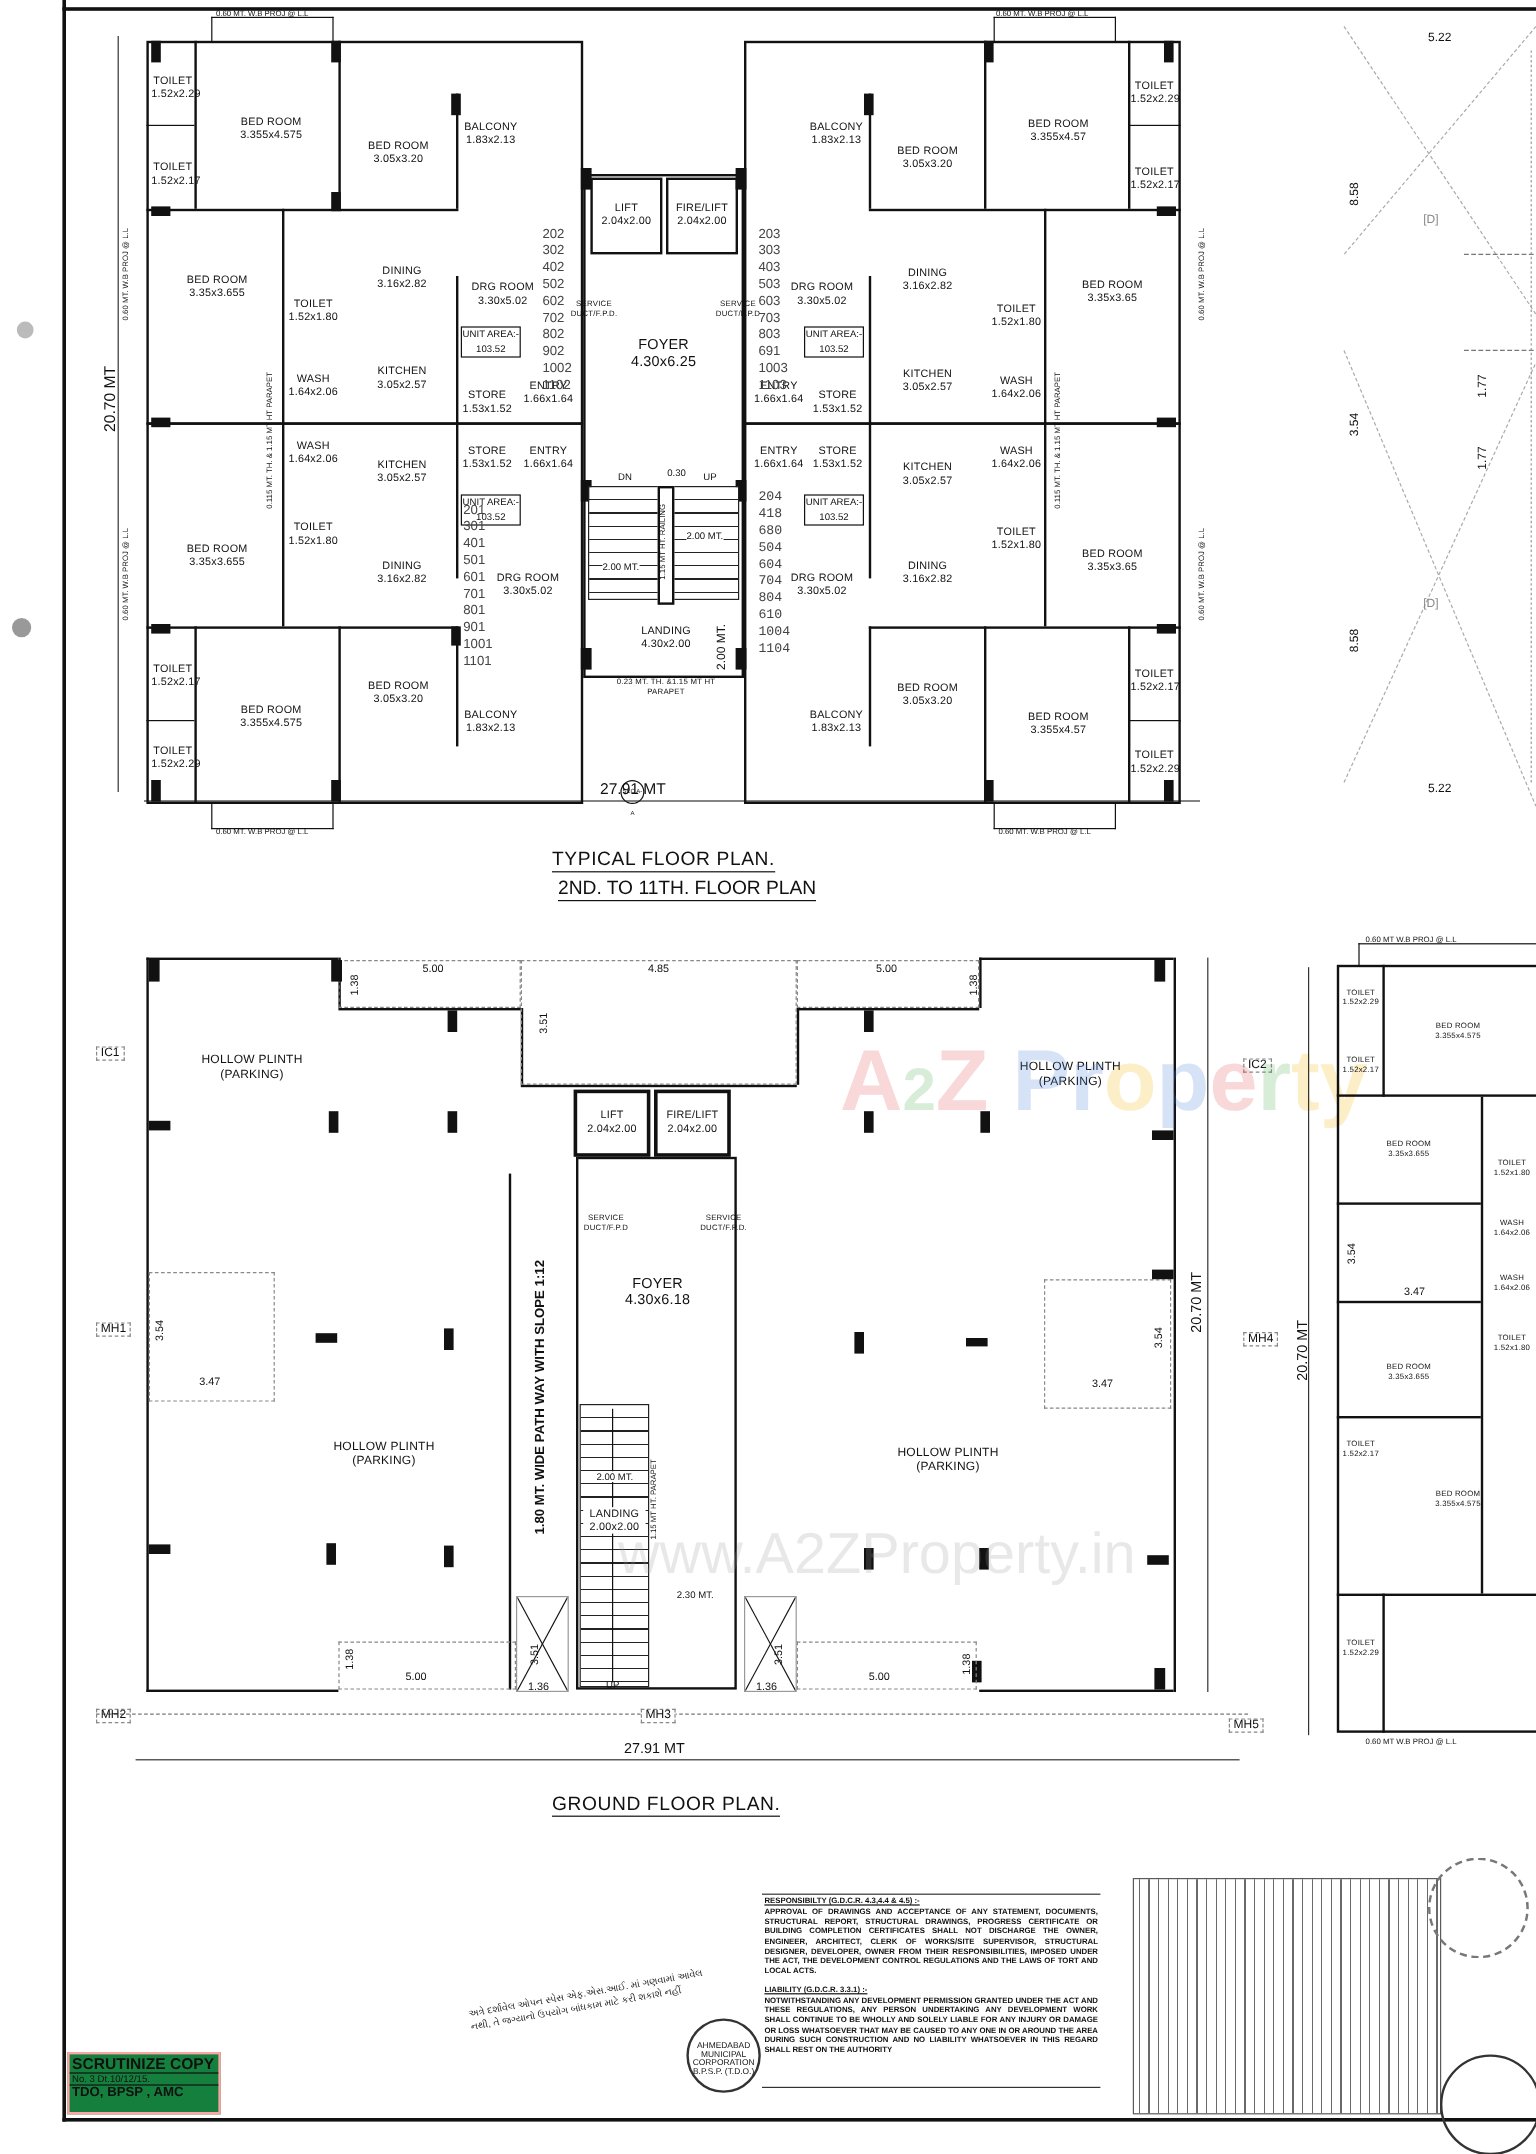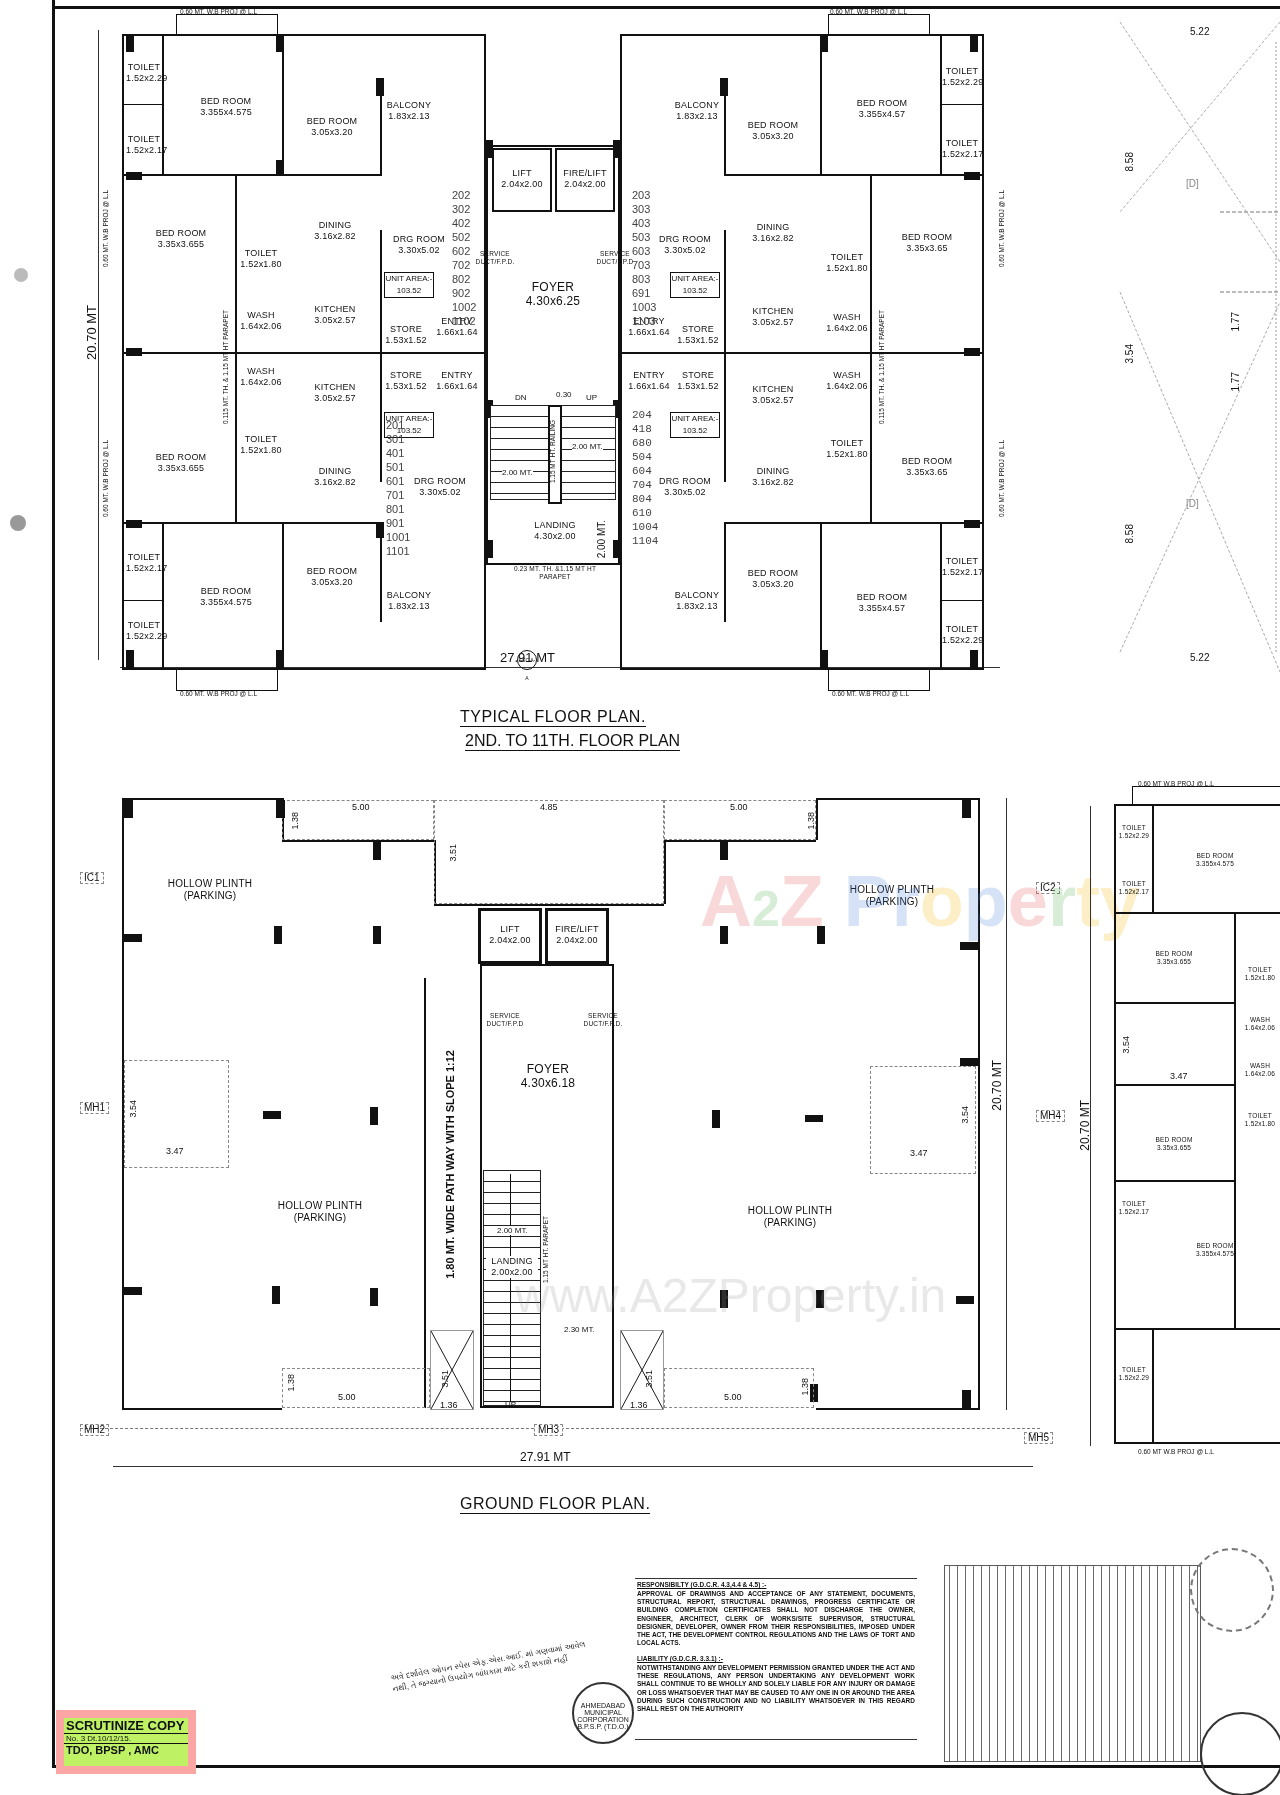--- a/index.html
+++ b/index.html
@@ -18,21 +18,21 @@
   .vt{writing-mode:vertical-rl;transform:rotate(180deg);}
   .dash{position:absolute;border:1px dashed #888;box-sizing:border-box;}
   .flats{position:absolute;font-size:11px;line-height:14px;color:#444;}
   .title{position:absolute;font-size:16px;letter-spacing:.5px;border-bottom:1.5px solid #111;}
   .subtitle{position:absolute;font-size:16px;border-bottom:1px solid #111;}
   .unit-box{position:absolute;border:1px solid #111;font-size:8px;text-align:center;line-height:12px;background:#fff;}
   .stairs{position:absolute;background:repeating-linear-gradient(to bottom,#fff 0,#fff 10px,#222 10px,#222 11px);border:1px solid #222;box-sizing:border-box;}
   .xbox{position:absolute;box-sizing:border-box;border:1px solid #999;}
   .xbox svg{width:100%;height:100%;display:block;}
   .watermark{position:absolute;font-weight:bold;opacity:.22;pointer-events:none;}
-  .stamp-box{position:absolute;border:8px solid #fca5a5;background:#bef264;}
+  .stamp-box{position:absolute;border:2px solid #fca5a5;background:#15803d;}
   .note{position:absolute;font-size:6.5px;line-height:8.2px;font-weight:bold;text-align:justify;}
   .seal{position:absolute;border:2px solid #333;border-radius:50%;font-size:7px;text-align:center;}
 </style>
 </head>
 <body>
 
 <div class="abs frame-t"></div>
 <div class="abs frame-l"></div>
 <div class="abs frame-b"></div>
 <div class="abs" style="left:14px;top:268px;width:14px;height:14px;border-radius:50%;background:#bbb;"></div>

